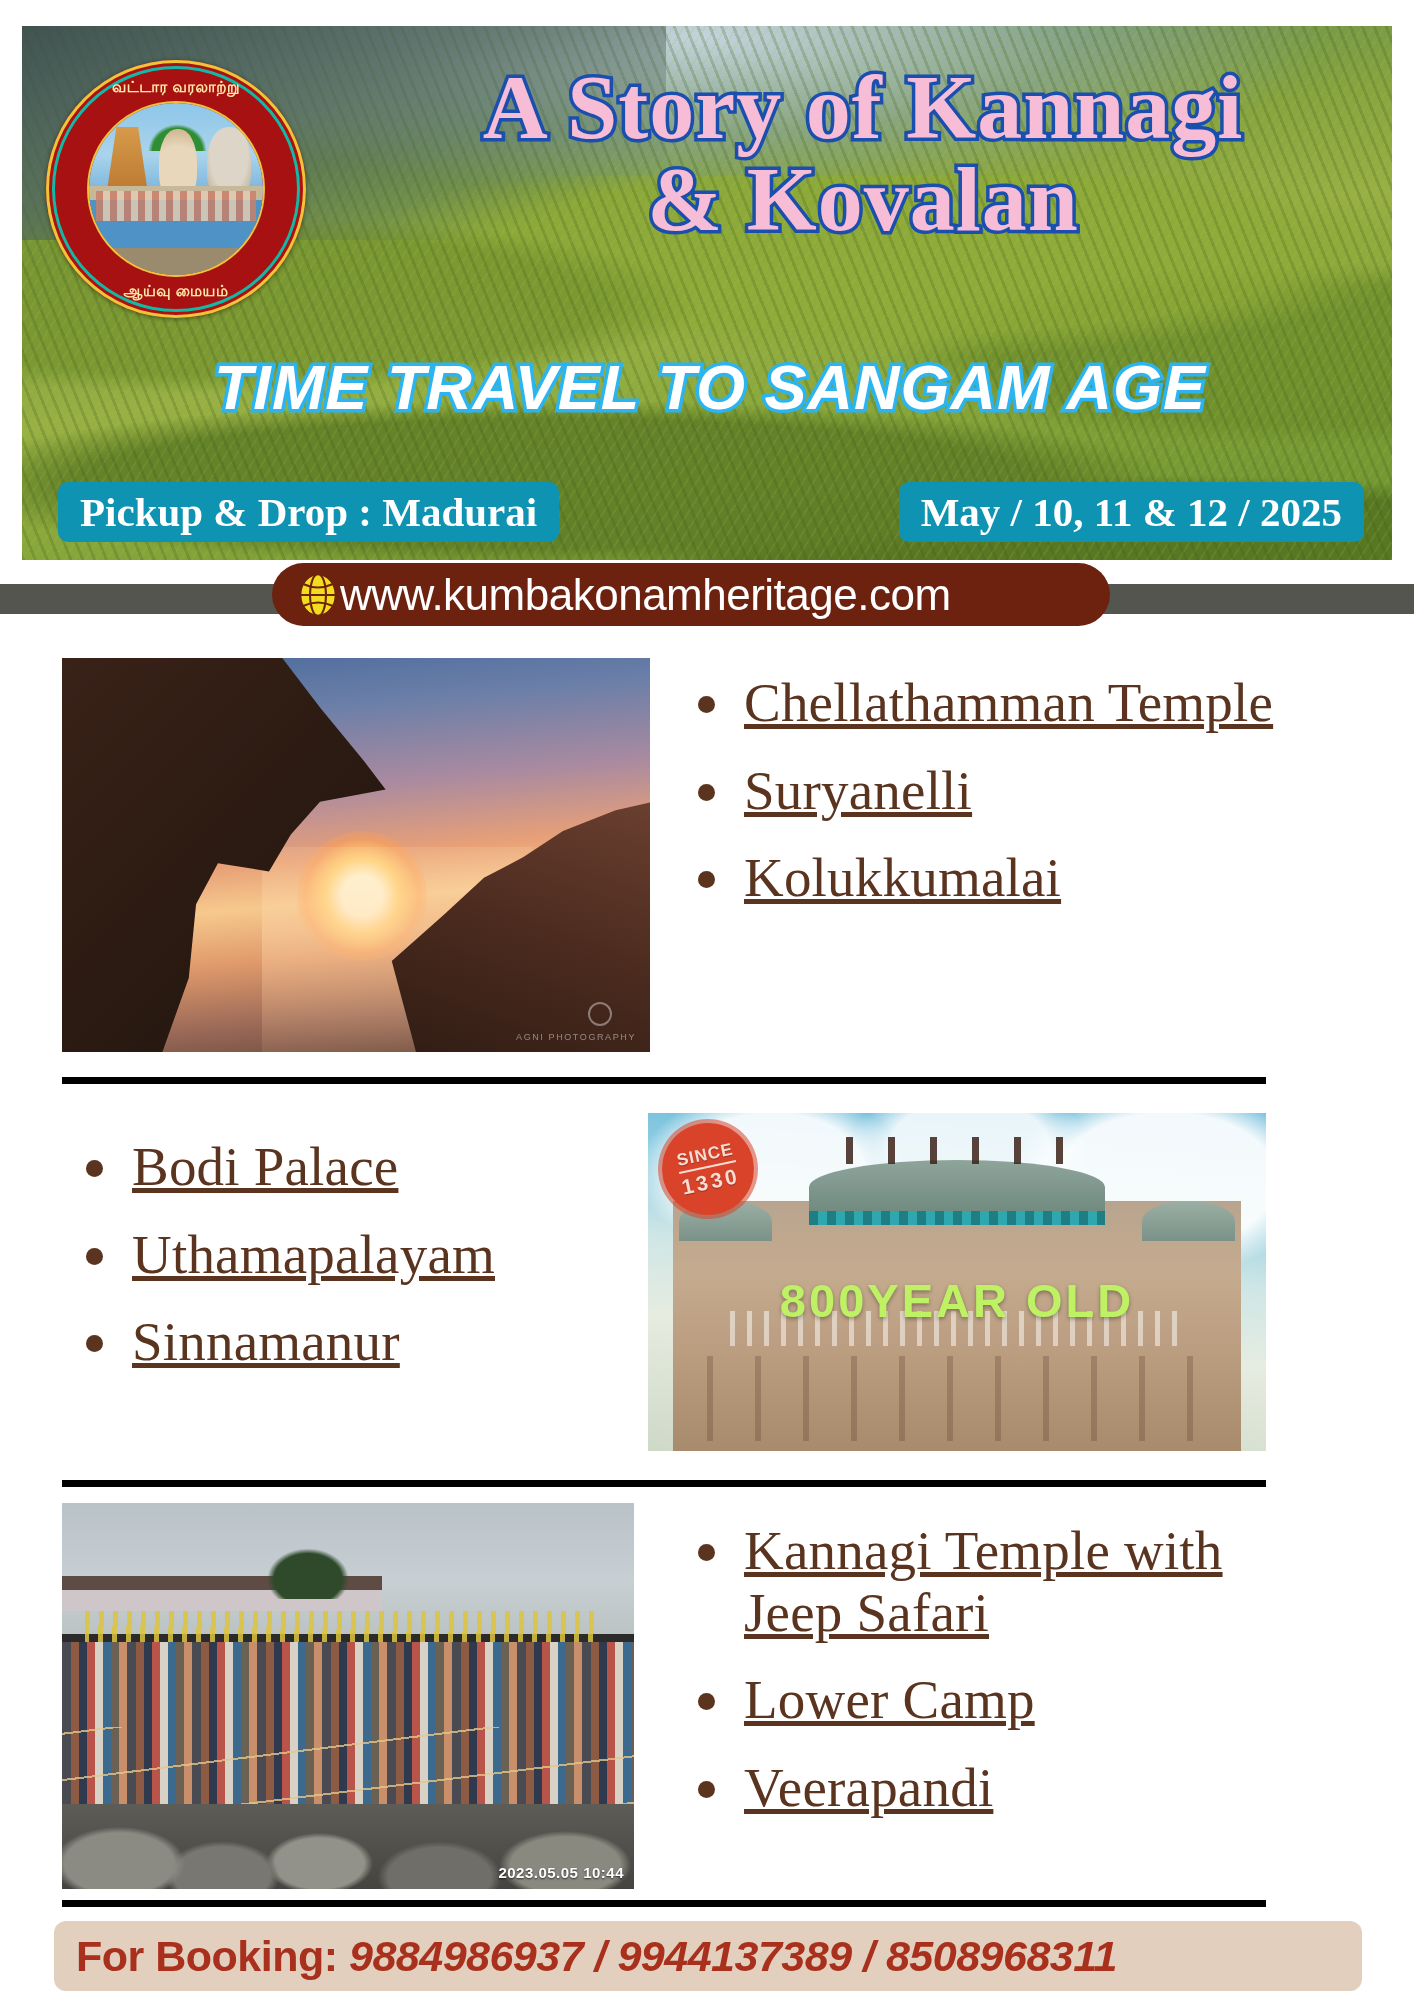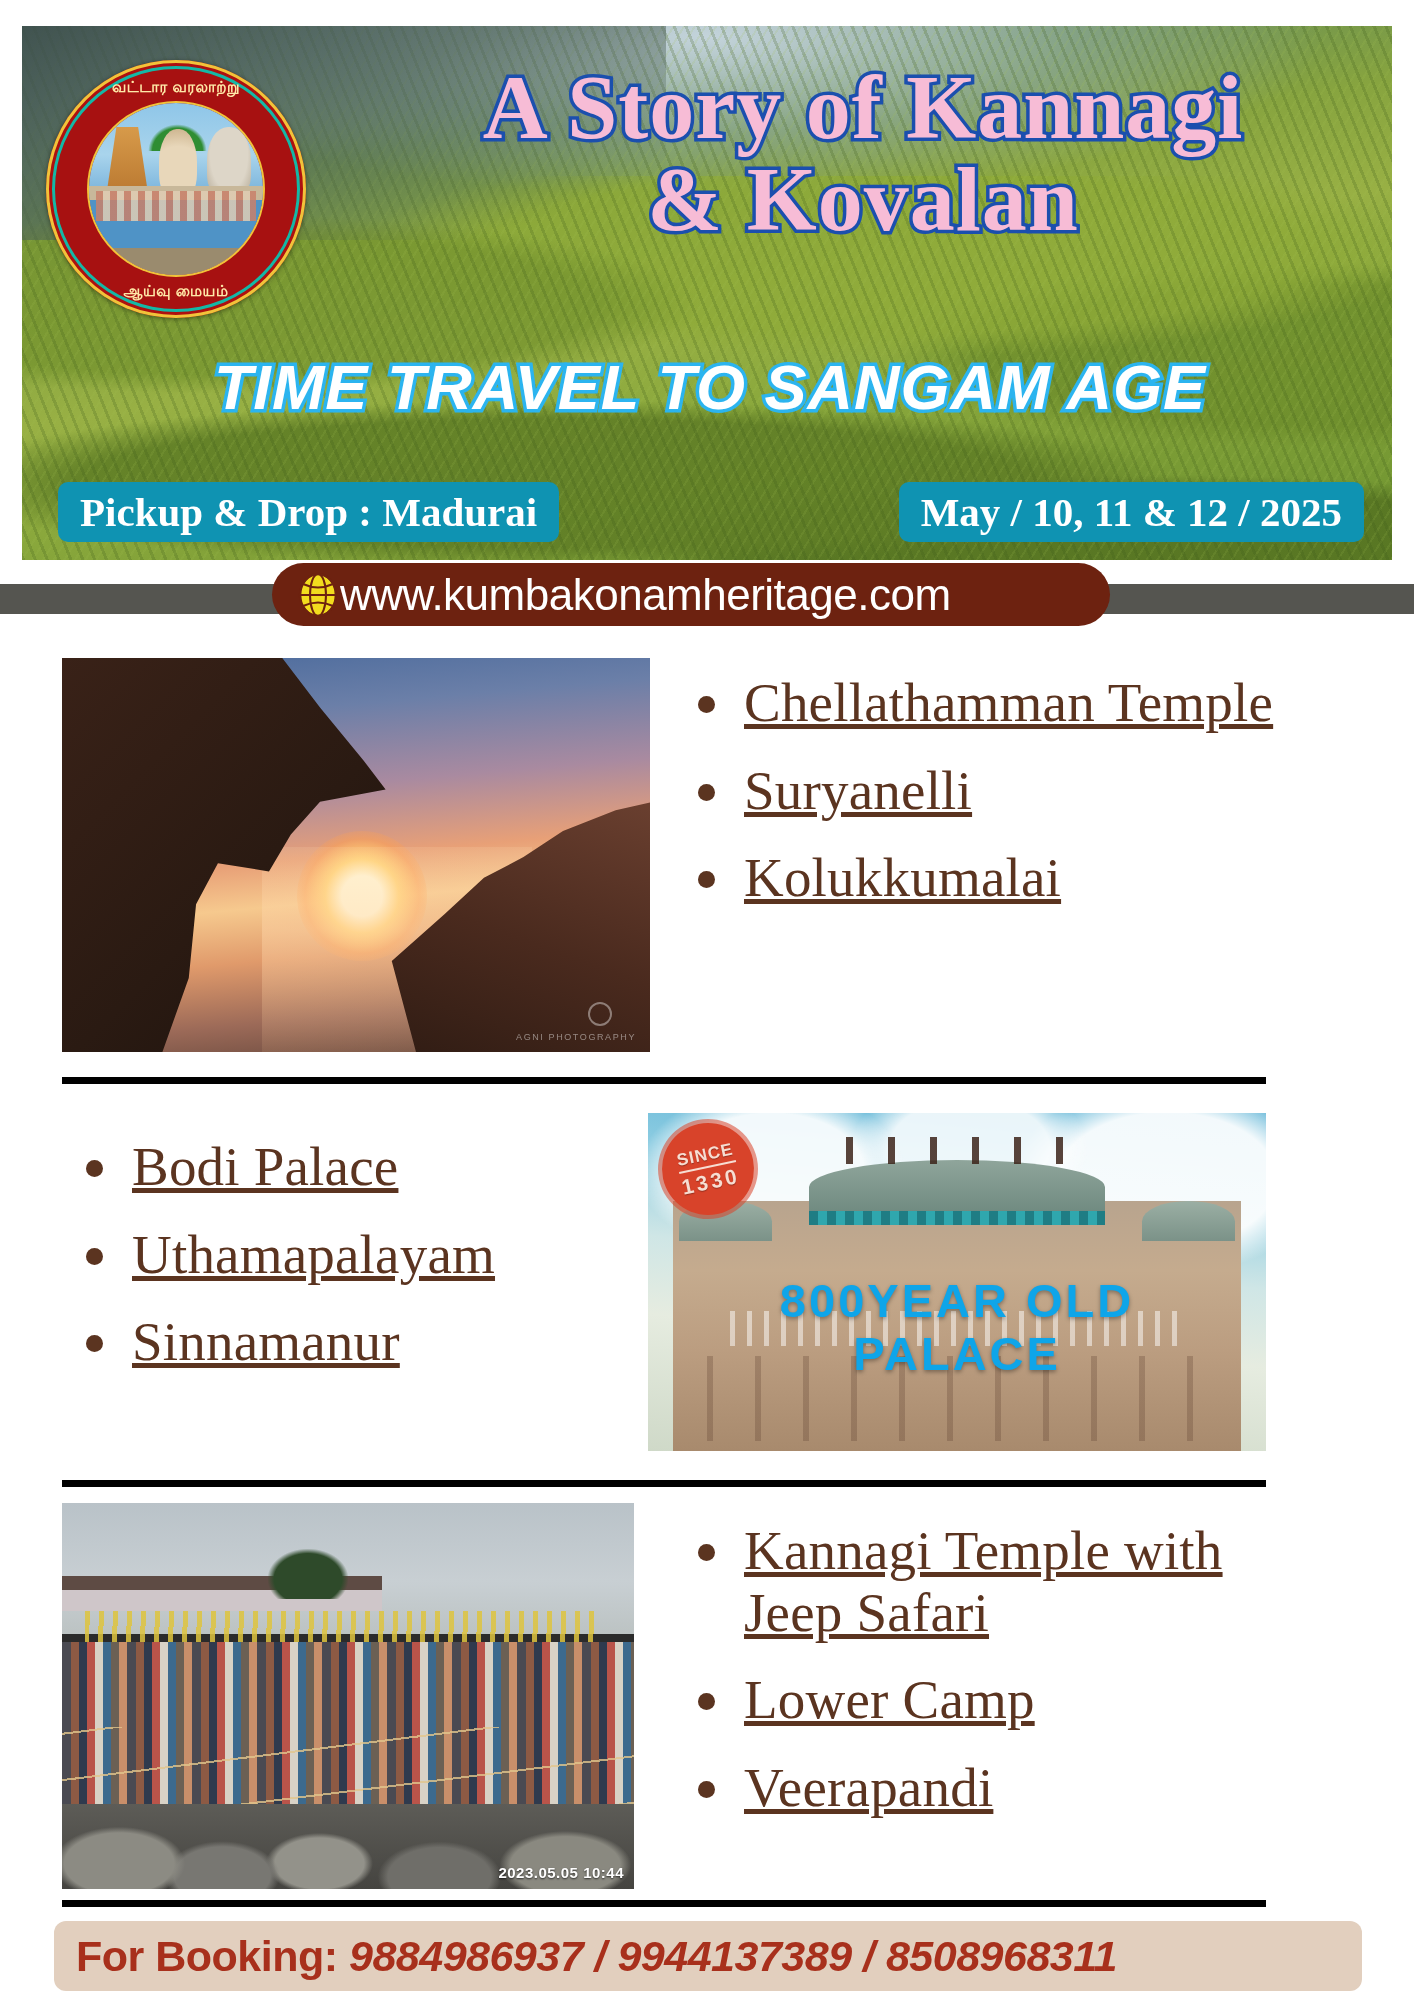--- a/index.html
+++ b/index.html
@@ -258,21 +258,21 @@
   .p2-finials {
     position:absolute; left:32%; width:38%; height:8%; top:7%;
     background:repeating-linear-gradient(90deg,
       rgba(60,35,25,.85) 0 7px, rgba(0,0,0,0) 7px 42px);
   }
   .p2-overlay-text {
     position:absolute; left:0; right:0; top:48%;
     text-align:center;
     font-family:"Liberation Sans", sans-serif;
     font-weight:bold; font-size:47px; line-height:1.12;
-    color:#0ea5e9;
+    color:#bef264;
     letter-spacing:3px;
     text-shadow:0 2px 4px rgba(0,0,0,.35);
   }
   .p2-stamp {
     position:absolute; left:14px; top:10px; width:92px; height:92px;
     border-radius:50%;
     background:#d8432a;
     box-shadow:0 0 0 4px rgba(216,67,42,.55);
     display:flex; flex-direction:column;
     align-items:center; justify-content:center;
@@ -467,21 +467,20 @@
   <div class="p2-band"></div>
   <div class="p2-finials"></div>
 
   <div class="p2-stamp">
     <span class="s-since">SINCE</span>
     <span class="s-year">1330</span>
   </div>
 
   <div class="p2-overlay-text">
     <div>800YEAR OLD</div>
-    <div>PALACE</div>
   </div>
 </div>
 
 <div class="divider div2"></div>
 
 <div class="photo photo3">
   <div class="p3-sky"></div>
   <div class="p3-shed"></div>
   <div class="p3-tree"></div>
   <div class="p3-flags"></div>

